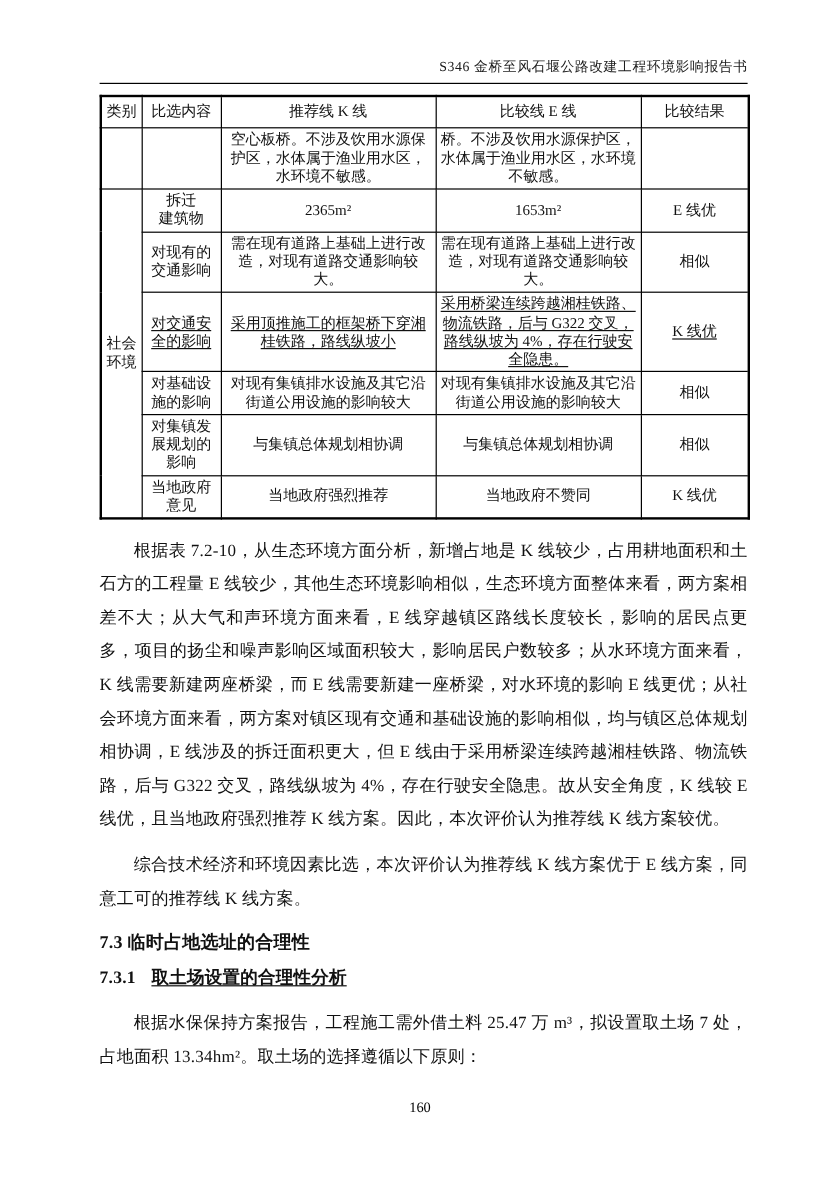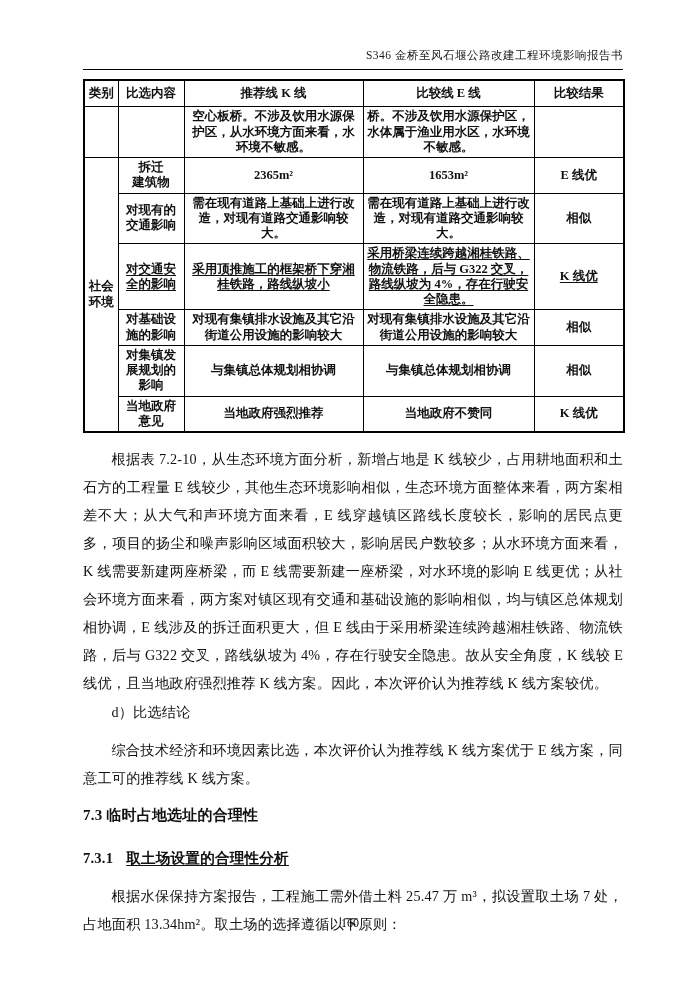--- a/index.html
+++ b/index.html
@@ -42,21 +42,21 @@
     font-size: 12.5px;
     line-height: 1.22;
     border: 2px solid #000;
     border-bottom-width: 2.4px;
   }
   table.cmp th, table.cmp td {
     border: 1px solid #000;
     text-align: center;
     vertical-align: middle;
     padding: 2px 3px;
-    font-weight: bold;
+    font-weight: normal;
     overflow: hidden;
   }
   table.cmp th { padding: 5px 2px; }
   .prelines { white-space: pre-line; }
   .u { text-decoration: underline; text-underline-offset: 2px; }
   
   .bodytext {
     font-size: 14.2px;
     line-height: 28px;
     text-align: justify;
@@ -67,21 +67,21 @@
   .listline { text-indent: 2em; margin-top: 1px; }
   .h2 {
     font-size: 15px;
     font-weight: bold;
     line-height: 28px;
     margin-top: 9px;
   }
   .h3 {
     font-size: 14.6px;
     line-height: 28px;
-    margin-top: 15px;
+    margin-top: 1px;
   }
   .h3 .num { margin-right: 13px; }
   
   .page-number {
     position: absolute;
     left: 0; top: 916px;
     width: 700px;
     text-align: center;
     font-size: 12px;
     color: #000000;
@@ -112,21 +112,21 @@
           <th>比选内容</th>
           <th>推荐线 K 线</th>
           <th>比较线 E 线</th>
           <th>比较结果</th>
         </tr>
       </thead>
       <tbody>
         <tr>
           <td></td>
           <td class="prelines"></td>
-          <td>空心板桥。不涉及饮用水源保护区，从水环境方面来看，水环境不敏感。</td>
+          <td>空心板桥。不涉及饮用水源保护区，水体属于渔业用水区，水环境不敏感。</td>
           <td>桥。不涉及饮用水源保护区，水体属于渔业用水区，水环境不敏感。</td>
           <td></td>
         </tr>
         <tr>
           <td rowspan="6" class="prelines">社会
 环境</td>
           <td class="prelines">拆迁
 建筑物</td>
           <td>2365m²</td>
           <td>1653m²</td>
@@ -166,21 +166,20 @@
 意见</td>
           <td>当地政府强烈推荐</td>
           <td>当地政府不赞同</td>
           <td>K 线优</td>
         </tr>
       </tbody>
     </table>
 
     <div class="bodytext">
       <p class="para first">根据表 7.2-10，从生态环境方面分析，新增占地是 K 线较少，占用耕地面积和土石方的工程量 E 线较少，其他生态环境影响相似，生态环境方面整体来看，两方案相差不大；从大气和声环境方面来看，E 线穿越镇区路线长度较长，影响的居民点更多，项目的扬尘和噪声影响区域面积较大，影响居民户数较多；从水环境方面来看，K 线需要新建两座桥梁，而 E 线需要新建一座桥梁，对水环境的影响 E 线更优；从社会环境方面来看，两方案对镇区现有交通和基础设施的影响相似，均与镇区总体规划相协调，E 线涉及的拆迁面积更大，但 E 线由于采用桥梁连续跨越湘桂铁路、物流铁路，后与 G322 交叉，路线纵坡为 4%，存在行驶安全隐患。故从安全角度，K 线较 E 线优，且当地政府强烈推荐 K 线方案。因此，本次评价认为推荐线 K 线方案较优。</p>
-      <p class="listline">d）比选结论</p>
       <p class="para">综合技术经济和环境因素比选，本次评价认为推荐线 K 线方案优于 E 线方案，同意工可的推荐线 K 线方案。</p>
       <h2 class="h2">7.3  临时占地选址的合理性</h2>
       <h3 class="h3"><span class="num">7.3.1</span><span class="u">取土场设置的合理性分析</span></h3>
       <p class="para">根据水保保持方案报告，工程施工需外借土料 25.47 万 m³，拟设置取土场 7 处，占地面积 13.34hm²。取土场的选择遵循以下原则：</p>
     </div>
 
   </div>
 
   <div class="page-number">160</div>
 </div>

